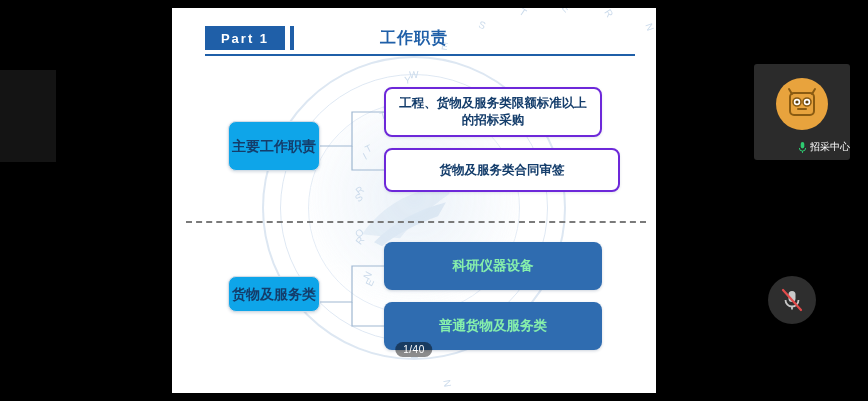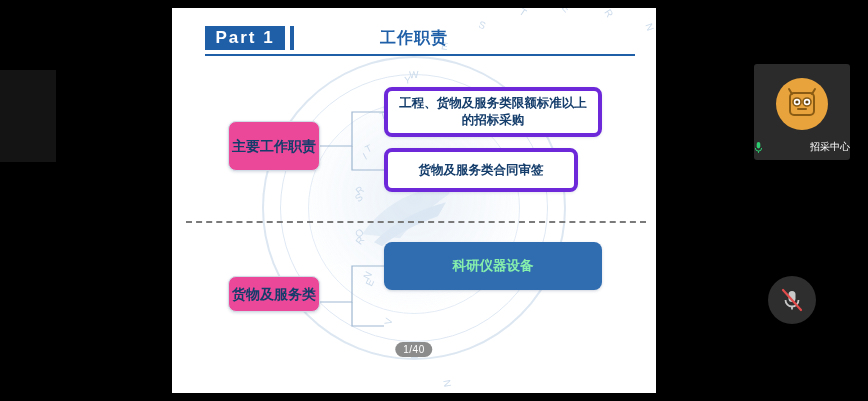--- a/index.html
+++ b/index.html
@@ -83,21 +83,21 @@
 
   
   .part-badge {
     position: absolute;
     left: 33px;
     top: 18px;
     width: 80px;
     height: 24px;
     background: #1f5fa8;
     color: #ffffff;
-    font-size: 17px;
+    font-size: 13px;
     font-weight: bold;
     letter-spacing: 2px;
     display: flex;
     align-items: center;
     justify-content: center;
   }
   .part-bar {
     position: absolute;
     left: 118px;
     top: 18px;
@@ -130,48 +130,48 @@
     position: absolute;
     border-radius: 8px;
     display: flex;
     align-items: center;
     justify-content: center;
     text-align: center;
     line-height: 1.35;
     box-sizing: border-box;
   }
   .chip-label {
-    background: #ec4899;
+    background: #0ea5e9;
     border: 1px solid #d2dce6;
     color: #143d6b;
     font-weight: bold;
     font-size: 14px;
     box-shadow: 0 1px 3px rgba(30,60,100,0.18);
   }
   .chip-outline {
     background: #ffffff;
-    border: 4px solid #6d28d9;
+    border: 2px solid #6d28d9;
     color: #143d6b;
     font-weight: bold;
     font-size: 12.5px;
     box-shadow: 0 1px 3px rgba(30,60,100,0.12);
     padding: 0 10px;
   }
   .chip-solid {
     background: #2f6cb0;
     color: #86efac;
     font-weight: bold;
     font-size: 13.5px;
     box-shadow: 0 1px 3px rgba(30,60,100,0.22);
   }
 
   
   #chip-main-duty { left: 56px; top: 113px; width: 92px; height: 50px; }
   #chip-duty-1   { left: 212px; top: 79px;  width: 218px; height: 50px; }
-  #chip-duty-2   { left: 212px; top: 140px; width: 194px; height: 44px; }
+  #chip-duty-2   { left: 212px; top: 140px; width: 236px; height: 44px; }
 
   
   #chip-goods-cat { left: 56px; top: 268px; width: 92px; height: 36px; }
   #chip-goods-1   { left: 212px; top: 234px; width: 218px; height: 48px; }
   #chip-goods-2   { left: 212px; top: 294px; width: 218px; height: 48px; }
 
   
   .conn {
     position: absolute;
     stroke: #9fb7d1;
@@ -225,21 +225,21 @@
     justify-content: center;
   }
   .avatar svg { display: block; }
   .tile-name {
     position: absolute;
     left: 0;
     bottom: 6px;
     width: 100%;
     display: flex;
     align-items: center;
-    justify-content: space-between;
+    justify-content: flex-end;
     gap: 3px;
     color: #ffffff;
     font-size: 10px;
     font-family: Liberation Serif, serif;
   }
   .mic-small {
     width: 9px;
     height: 13px;
     display: inline-block;
   }
@@ -322,20 +322,21 @@
     </svg>
 
     <div class="chip chip-label" id="chip-main-duty">主要工作职责</div>
     <div class="chip chip-outline" id="chip-duty-1">工程、货物及服务类限额标准以上的招标采购</div>
     <div class="chip chip-outline" id="chip-duty-2">货物及服务类合同审签</div>
 
     <div class="divider"></div>
 
     <div class="chip chip-label" id="chip-goods-cat">货物及服务类</div>
     <div class="chip chip-solid" id="chip-goods-1">科研仪器设备</div>
+    <div class="chip chip-solid" id="chip-goods-2">普通货物及服务类</div>
 
     <div class="page-indicator">1/40</div>
   </div>
 
   <div class="video-tile">
     <div class="avatar">
       <svg width="34" height="34" viewBox="0 0 34 34">
         <rect x="5" y="6" width="24" height="22" rx="4" fill="#e8a33d" stroke="#8a5b12" stroke-width="2"></rect>
         <circle cx="12" cy="15" r="4" fill="#fff" stroke="#8a5b12" stroke-width="1.6"></circle>
         <circle cx="22" cy="15" r="4" fill="#fff" stroke="#8a5b12" stroke-width="1.6"></circle>

